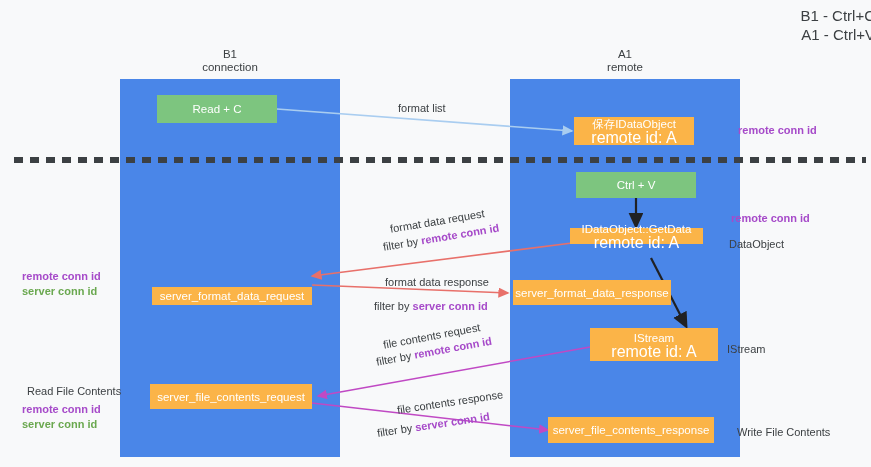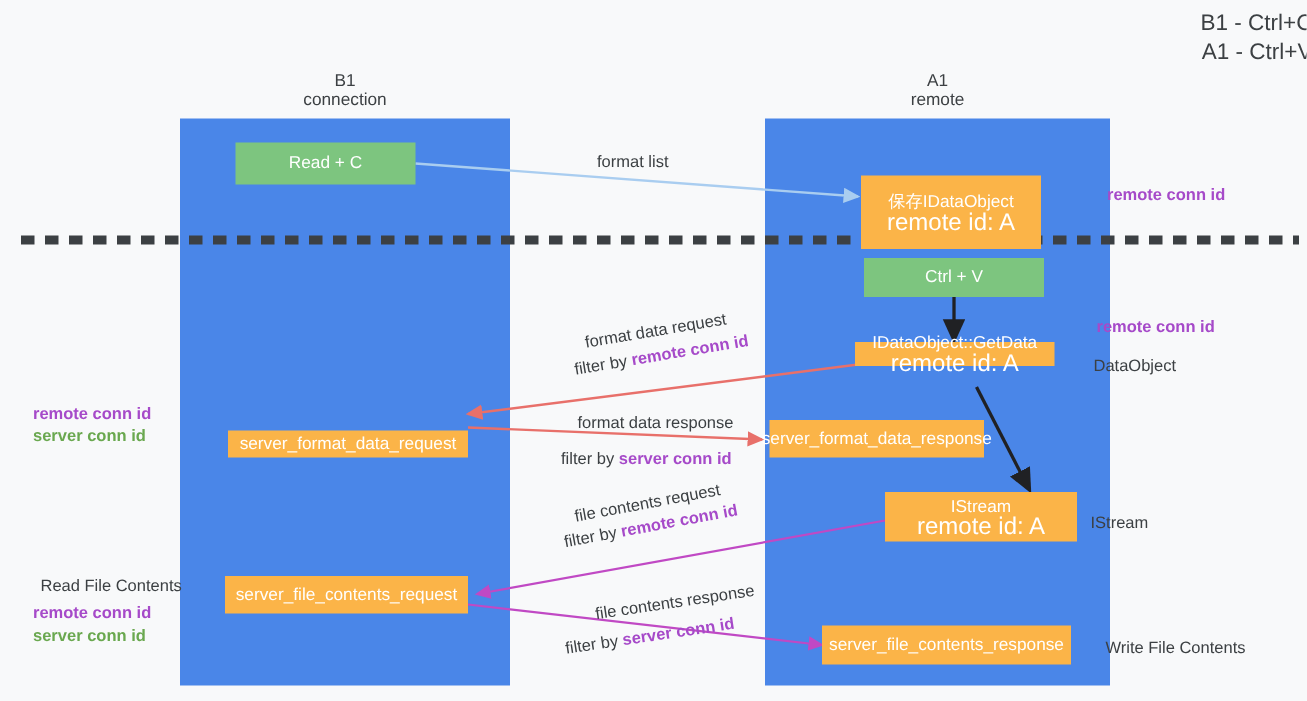--- a/index.html
+++ b/index.html
@@ -106,39 +106,39 @@
 
     <line x1="312" y1="403" x2="548" y2="430" stroke="#c049c4" stroke-width="1.5" marker-end="url(#ah-mag)"></line>
 
     <line x1="14" y1="160" x2="866" y2="160" stroke="#3c4043" stroke-width="6" stroke-dasharray="9 7"></line>
   </svg>
 
   <div class="box green" style="left:157px;top:95px;width:120px;height:28px;">
     <div>Read + C</div>
   </div>
 
-  <div class="box orange" style="left:574px;top:117px;width:120px;height:49px;">
+  <div class="box orange" style="left:574px;top:117px;width:120px;height:28px;">
     <div>保存IDataObject</div>
     <div class="l2">remote id: A</div>
   </div>
 
   <div class="box green" style="left:576px;top:172px;width:120px;height:26px;">
     <div>Ctrl + V</div>
   </div>
 
   <div class="box orange" style="left:570px;top:228px;width:133px;height:16px;">
     <div>IDataObject::GetData</div>
     <div class="l2">remote id: A</div>
   </div>
 
   <div class="box orange" style="left:152px;top:287px;width:160px;height:18px;">
     <div>server_format_data_request</div>
   </div>
 
-  <div class="box orange" style="left:513px;top:280px;width:143px;height:25px;">
+  <div class="box orange" style="left:513px;top:280px;width:158px;height:25px;">
     <div>server_format_data_response</div>
   </div>
 
   <div class="box orange" style="left:590px;top:328px;width:128px;height:33px;">
     <div>IStream</div>
     <div class="l2">remote id: A</div>
   </div>
 
   <div class="box orange" style="left:150px;top:384px;width:162px;height:25px;">
     <div>server_file_contents_request</div>

